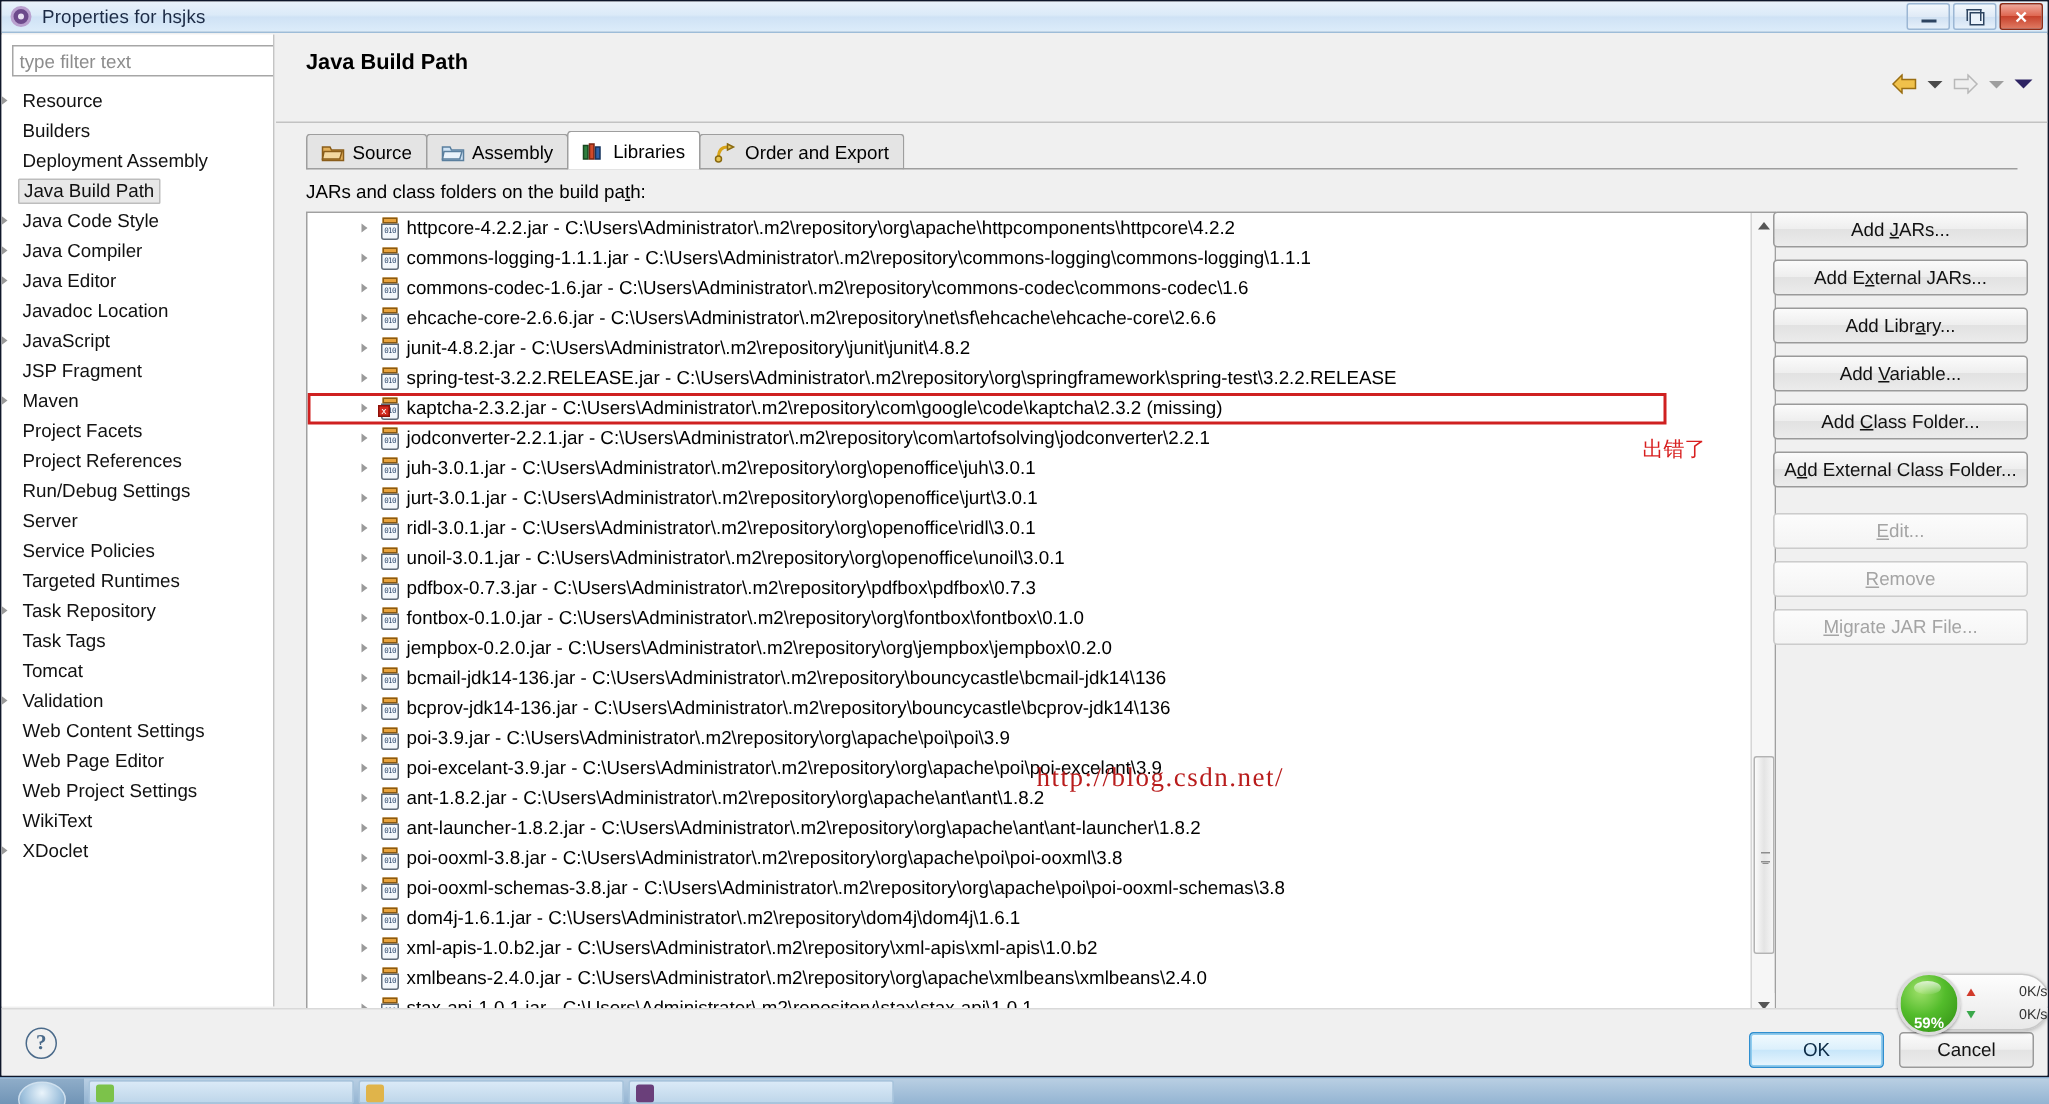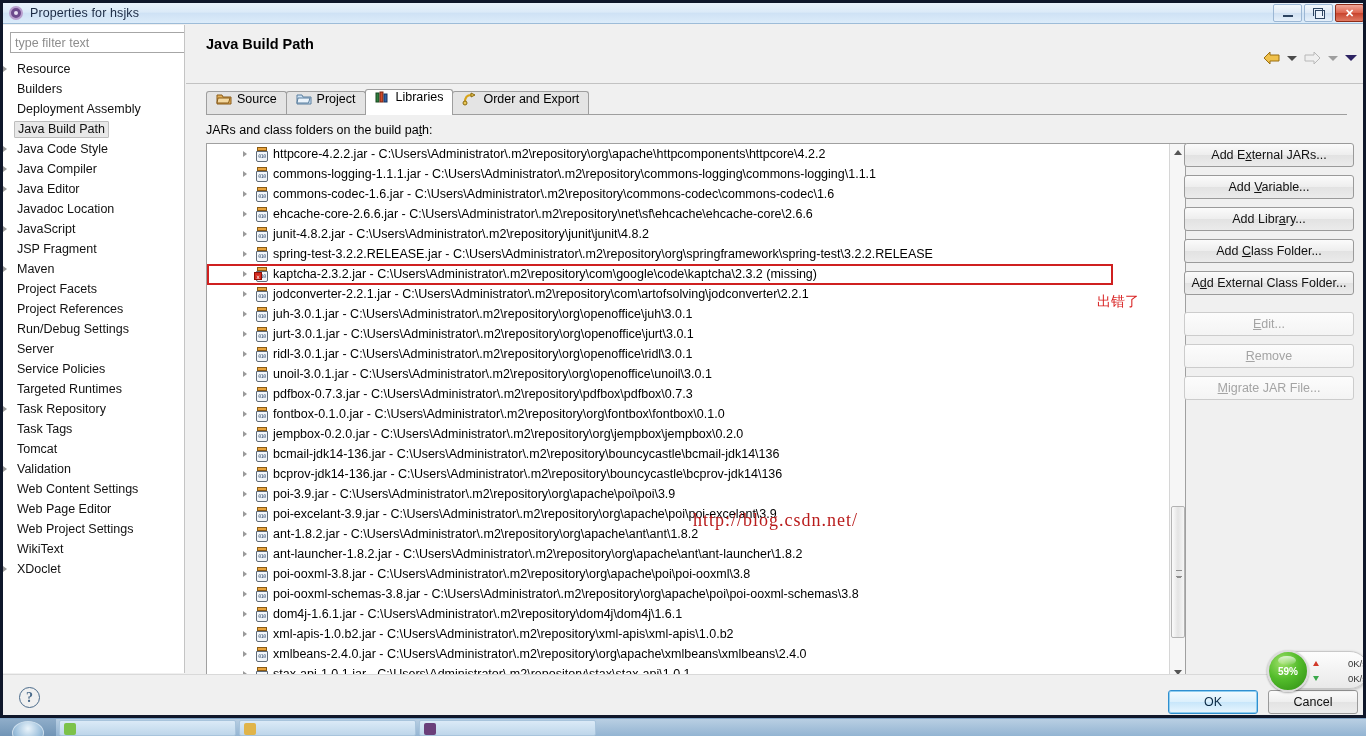--- a/index.html
+++ b/index.html
@@ -10,21 +10,21 @@
     font-family: "Liberation Sans", sans-serif;
     font-size: 12px;
     background: #ffffff;
   }
 
   
   #window {
     position: absolute; left: 0; top: 0;
     width: 1366px; height: 718px;
     background: #f0f0f0;
-    border: 3px solid #0f172a;
+    border: 1px solid #0f172a;
     overflow: hidden;
   }
 
   
   #titlebar {
     position: absolute; left: 0; top: 0;
     width: 1364px; height: 21px;
     background: linear-gradient(to bottom, #e9f2fb 0%, #dbeaf8 45%, #cfe2f5 52%, #dcecfa 100%);
     border-bottom: 1px solid #9dbcd8;
     display: flex; align-items: center;
@@ -148,21 +148,21 @@
     position: absolute; left: 0; top: 58px; width: 1181px; height: 1px;
     background: #c2c2c2;
   }
 
   
   #tabs {
     position: absolute; left: 20px; top: 64px;
     height: 26px; display: flex; align-items: flex-end;
   }
   .tab {
-    height: 24px; display: flex; align-items: flex-start; gap: 5px;
+    height: 24px; display: flex; align-items: center; gap: 5px;
     padding: 0 9px;
     border: 1px solid #9e9e9e;
     border-bottom: none;
     border-radius: 3px 3px 0 0;
     background: #e4e4e4;
     font-size: 12.5px; color: #000;
     margin-right: -1px;
     position: relative;
   }
   .tab.active {
@@ -356,21 +356,21 @@
     box-shadow: 0 1px 3px rgba(0,0,0,0.25);
     z-index: 40;
     display: flex; align-items: center;
   }
   #net-circle {
     position: absolute; left: -2px; top: -2px;
     width: 42px; height: 42px; border-radius: 50%;
     background: radial-gradient(circle at 35% 28%, #9fe06a 0%, #53bc2b 45%, #2e8c12 100%);
     border: 2px solid #dcdcdc;
     box-shadow: 0 1px 2px rgba(0,0,0,0.3);
-    display: flex; align-items: center; justify-content: center;
+    display: flex; align-items: flex-end; justify-content: center;
     color: #ffffff; font-size: 10px; font-weight: bold;
   }
   #net-circle::before {
     content:""; position:absolute; left:9px; top:4px; width:18px; height:9px;
     border-radius: 50%;
     background: linear-gradient(to bottom, rgba(255,255,255,0.75), rgba(255,255,255,0.05));
   }
   #net-circle span { position: relative; z-index: 2; }
   .net-rows { position: absolute; left: 44px; top: 4px; width: 54px; }
   .net-row { height: 15px; display: flex; align-items: center; font-size: 9.5px; color: #333; }
@@ -565,21 +565,21 @@
               <path d="M1 3h5l1 2h8v7H1z" fill="#e3b05a" stroke="#8a5d1a"></path>
               <path d="M2 6h12l-1.5 5H1z" fill="#f3d8a0" stroke="#8a5d1a"></path>
             </svg></span>
           <span>Source</span>
         </div>
         <div class="tab">
           <span class="tab-ico"><svg width="16" height="14" viewBox="0 0 16 14">
               <path d="M1 3h5l1 2h8v7H1z" fill="#cfe3f5" stroke="#5a7f9e"></path>
               <path d="M2 6h12l-1.5 5H1z" fill="#eaf3fb" stroke="#5a7f9e"></path>
             </svg></span>
-          <span>Project</span>
+          <span>Assembly</span>
         </div>
         <div class="tab active">
           <span class="tab-ico"><svg width="16" height="14" viewBox="0 0 16 14">
               <rect x="1" y="3" width="3" height="9" fill="#2f7f3f" stroke="#17471f"></rect>
               <rect x="5" y="2" width="3" height="10" fill="#d04a2a" stroke="#7a2412"></rect>
               <rect x="9" y="4" width="3" height="8" fill="#2f62a8" stroke="#16335c"></rect>
             </svg></span>
           <span>Libraries</span>
         </div>
         <div class="tab">
@@ -745,27 +745,30 @@
         <div class="sb-arrow down">
             <span class="sb-tri-down"></span>
           </div>
       </div>
     </div>
 
     <div id="error-note" style="color: rgb(216, 31, 31);">出错了</div>
 
     <div id="btncol">
         <div class="pbtn">
+          <span>Add <u>J</u>ARs...</span>
+        </div>
+        <div class="pbtn">
           <span>Add E<u>x</u>ternal JARs...</span>
+        </div>
+        <div class="pbtn">
+          <span>Add Libr<u>a</u>ry...</span>
         </div>
         <div class="pbtn">
           <span>Add <u>V</u>ariable...</span>
-        </div>
-        <div class="pbtn">
-          <span>Add Libr<u>a</u>ry...</span>
         </div>
         <div class="pbtn">
           <span>Add <u>C</u>lass Folder...</span>
         </div>
         <div class="pbtn">
           <span>A<u>d</u>d External Class Folder...</span>
         </div>
         <div class="pbtn disabled spaced-top">
           <span><u>E</u>dit...</span>
         </div>

